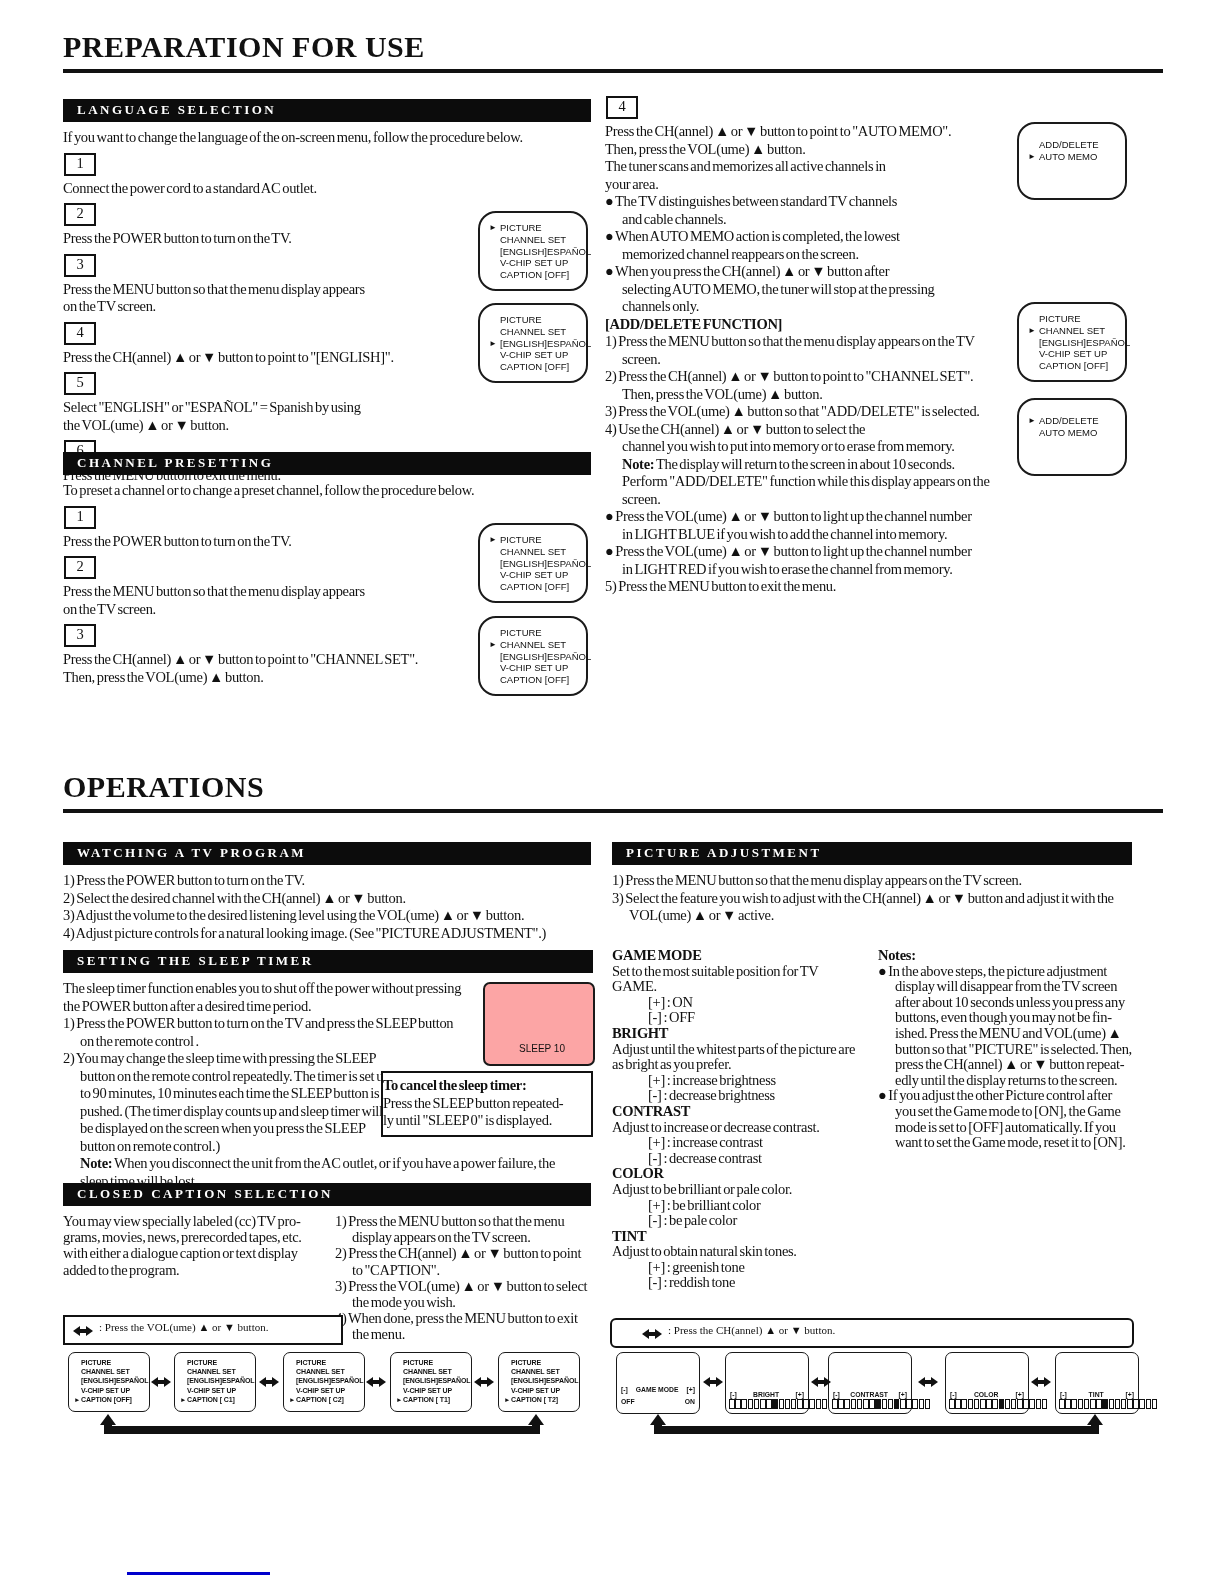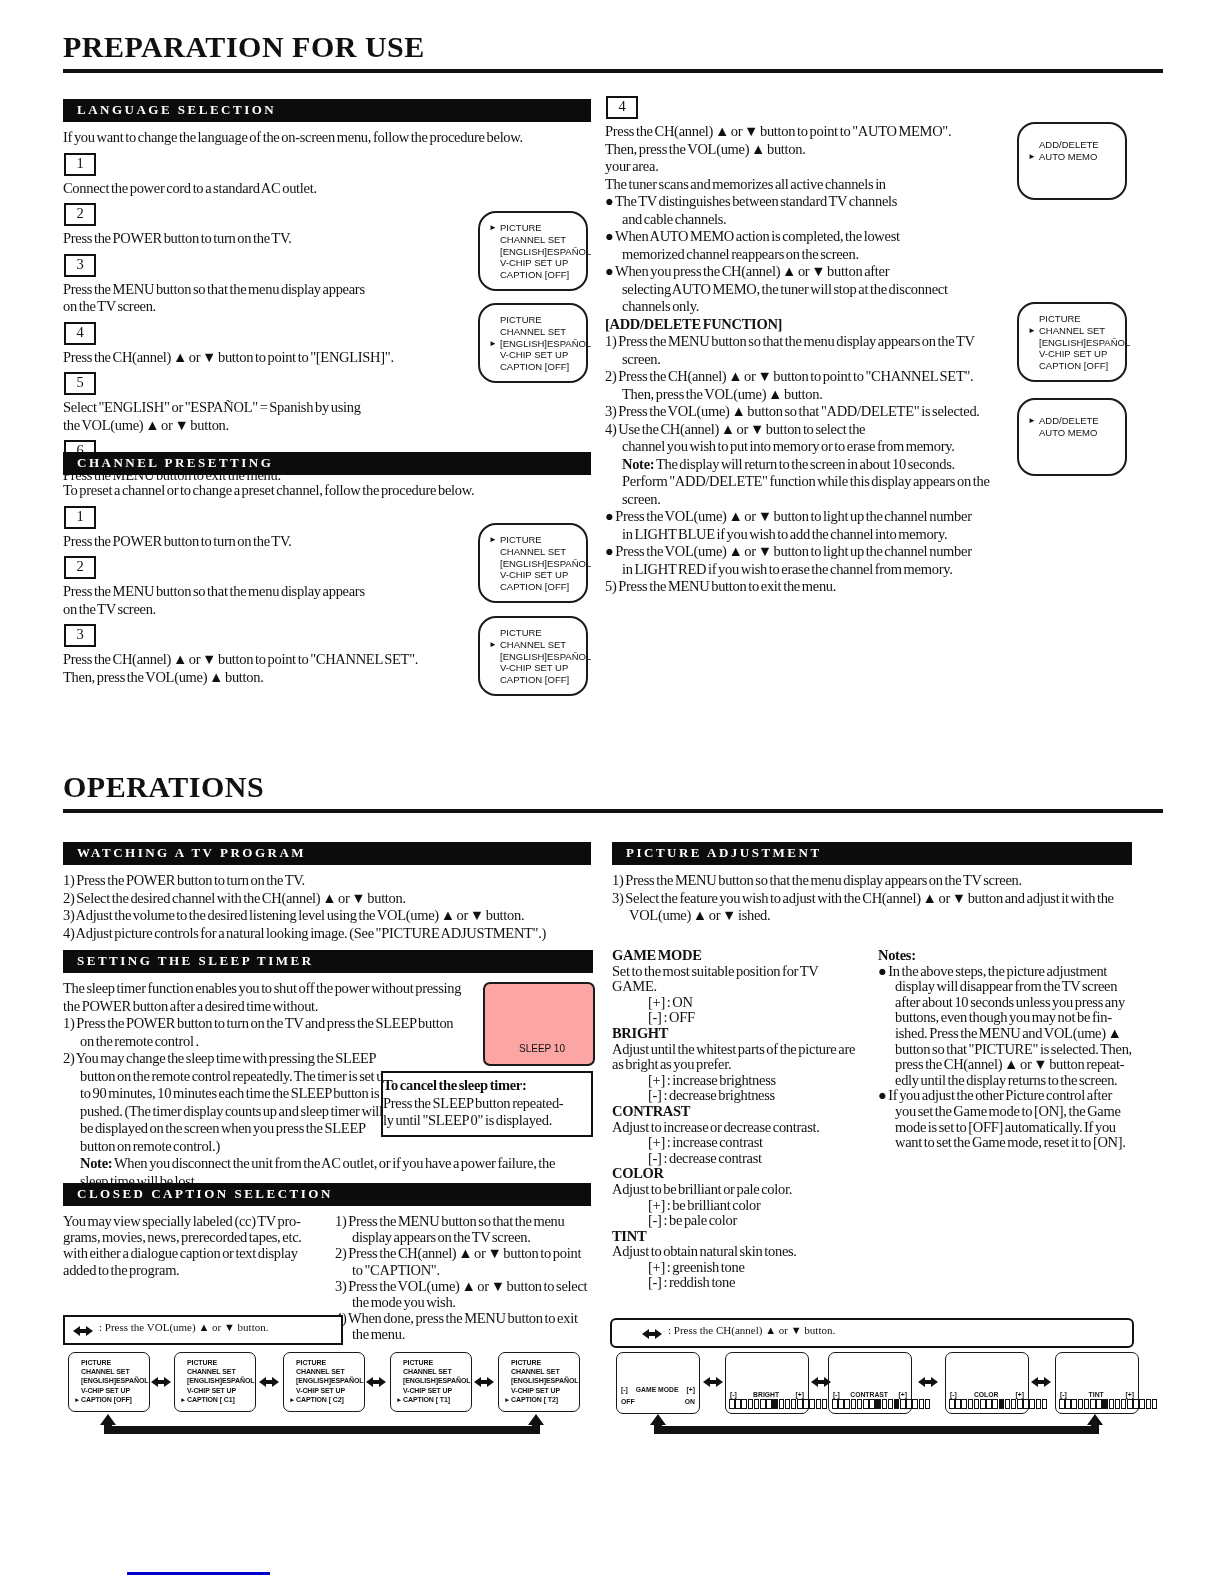--- a/index.html
+++ b/index.html
@@ -128,28 +128,28 @@
         <div class="mline"><span class="marr"></span><span>V-CHIP SET UP</span></div>
         <div class="mline"><span class="marr"></span><span>CAPTION [OFF]</span></div>
       </div>
   </div>
 
   <div class="abs" style="left:605px;top:90px;width:560px;">
     <div class="rows">
         <div class="r num"><b class="pre"></b><span>4</span></div>
         <div class="r t"><b class="pre"></b><span>Press the CH(annel) ▲ or ▼ button to point to "AUTO MEMO".</span></div>
         <div class="r t"><b class="pre"></b><span>Then, press the VOL(ume) ▲ button.</span></div>
+        <div class="r t"><b class="pre"></b><span>The tuner scans and memorizes all active channels in</span></div>
         <div class="r t"><b class="pre"></b><span>your area.</span></div>
-        <div class="r t"><b class="pre"></b><span>The tuner scans and memorizes all active channels in</span></div>
         <div class="r t"><b class="pre"></b><span>● The TV distinguishes between standard TV channels</span></div>
         <div class="r ind"><b class="pre"></b><span>and cable channels.</span></div>
         <div class="r t"><b class="pre"></b><span>● When AUTO MEMO action is completed, the lowest</span></div>
         <div class="r ind"><b class="pre"></b><span>memorized channel reappears on the screen.</span></div>
         <div class="r t"><b class="pre"></b><span>● When you press the CH(annel) ▲ or ▼ button after</span></div>
-        <div class="r ind"><b class="pre"></b><span>selecting AUTO MEMO, the tuner will stop at the disconnect</span></div>
+        <div class="r ind"><b class="pre"></b><span>selecting AUTO MEMO, the tuner will stop at the pressing</span></div>
         <div class="r ind"><b class="pre"></b><span>channels only.</span></div>
         <div class="r h"><b class="pre"></b><span>[ADD/DELETE FUNCTION]</span></div>
         <div class="r t"><b class="pre"></b><span>1) Press the MENU button so that the menu display appears on the TV</span></div>
         <div class="r ind"><b class="pre"></b><span>screen.</span></div>
         <div class="r t"><b class="pre"></b><span>2) Press the CH(annel) ▲ or ▼ button to point to "CHANNEL SET".</span></div>
         <div class="r ind"><b class="pre"></b><span>Then, press the VOL(ume) ▲ button.</span></div>
         <div class="r t"><b class="pre"></b><span>3) Press the VOL(ume) ▲ button so that "ADD/DELETE" is selected.</span></div>
         <div class="r t"><b class="pre"></b><span>4) Use the CH(annel) ▲ or ▼ button to select the</span></div>
         <div class="r ind"><b class="pre"></b><span>channel you wish to put into memory or to erase from memory.</span></div>
         <div class="r ind"><b class="pre">Note:</b><span> The display will return to the screen in about 10 seconds.</span></div>
@@ -187,21 +187,21 @@
         <div class="r t"><b class="pre"></b><span>2) Select the desired channel with the CH(annel) ▲ or ▼ button.</span></div>
         <div class="r t"><b class="pre"></b><span>3) Adjust the volume to the desired listening level using the VOL(ume) ▲ or ▼ button.</span></div>
         <div class="r t"><b class="pre"></b><span>4) Adjust picture controls for a natural looking image. (See "PICTURE ADJUSTMENT".)</span></div>
       </div>
   </div>
 
   <div class="abs" style="left:63px;top:950px;width:530px;">
     <div class="secbar">SETTING THE SLEEP TIMER</div>
     <div class="rows">
         <div class="r t"><b class="pre"></b><span>The sleep timer function enables you to shut off the power without pressing</span></div>
-        <div class="r t"><b class="pre"></b><span>the POWER button after a desired time without.</span></div>
+        <div class="r t"><b class="pre"></b><span>the POWER button after a desired time period.</span></div>
         <div class="r t"><b class="pre"></b><span>1) Press the POWER button to turn on the TV and press the SLEEP button</span></div>
         <div class="r ind"><b class="pre"></b><span>on the remote control .</span></div>
         <div class="r t"><b class="pre"></b><span>2) You may change the sleep time with pressing the SLEEP</span></div>
         <div class="r ind"><b class="pre"></b><span>button on the remote control repeatedly. The timer is set up</span></div>
         <div class="r ind"><b class="pre"></b><span>to 90 minutes, 10 minutes each time the SLEEP button is</span></div>
         <div class="r ind"><b class="pre"></b><span>pushed. (The timer display counts up and sleep timer will</span></div>
         <div class="r ind"><b class="pre"></b><span>be displayed on the screen when you press the SLEEP</span></div>
         <div class="r ind"><b class="pre"></b><span>button on remote control.)</span></div>
         <div class="r ind"><b class="pre">Note:</b><span> When you disconnect the unit from the AC outlet, or if you have a power failure, the</span></div>
         <div class="r ind"><b class="pre"></b><span>sleep time will be lost.</span></div>
@@ -299,21 +299,21 @@
     <span class="ubar" style="left:41px;top:72px;width:8px;height:10px;"></span>
     <span class="ubar" style="left:469px;top:72px;width:8px;height:10px;"></span>
     <span class="ubar" style="left:41px;top:74px;width:436px;height:8px;"></span>
   </div>
 
   <div class="abs" style="left:612px;top:842px;width:520px;">
     <div class="secbar">PICTURE ADJUSTMENT</div>
     <div class="rows">
         <div class="r t"><b class="pre"></b><span>1) Press the MENU button so that the menu display appears on the TV screen.</span></div>
         <div class="r t"><b class="pre"></b><span>3) Select the feature you wish to adjust with the CH(annel) ▲ or ▼ button and adjust it with the</span></div>
-        <div class="r ind"><b class="pre"></b><span>VOL(ume) ▲ or ▼ ished.</span></div>
+        <div class="r ind"><b class="pre"></b><span>VOL(ume) ▲ or ▼ active.</span></div>
       </div>
     <div id="pic-sub">
       <div class="colblock" style="left:0;top:106px;width:262px;">
           <div class="r h"><b class="pre"></b><span>GAME MODE</span></div>
           <div class="r t"><b class="pre"></b><span>Set to the most suitable position for TV</span></div>
           <div class="r t"><b class="pre"></b><span>GAME.</span></div>
           <div class="r ind2"><b class="pre"></b><span>[+] : ON</span></div>
           <div class="r ind2"><b class="pre"></b><span>[-] : OFF</span></div>
           <div class="r h"><b class="pre"></b><span>BRIGHT</span></div>
           <div class="r t"><b class="pre"></b><span>Adjust until the whitest parts of the picture are</span></div>

